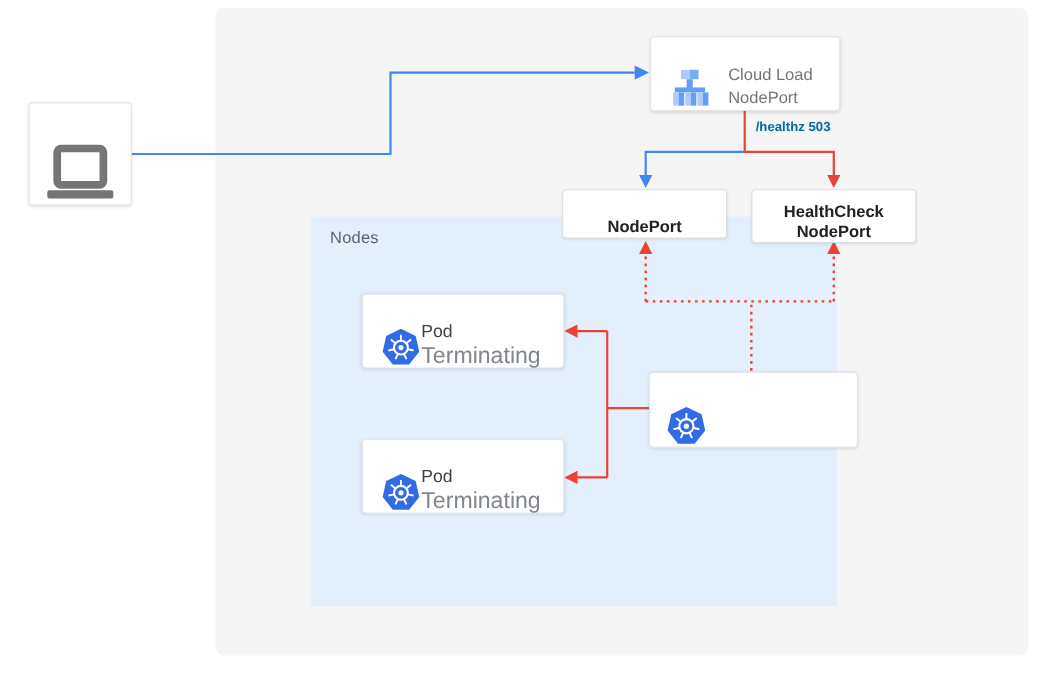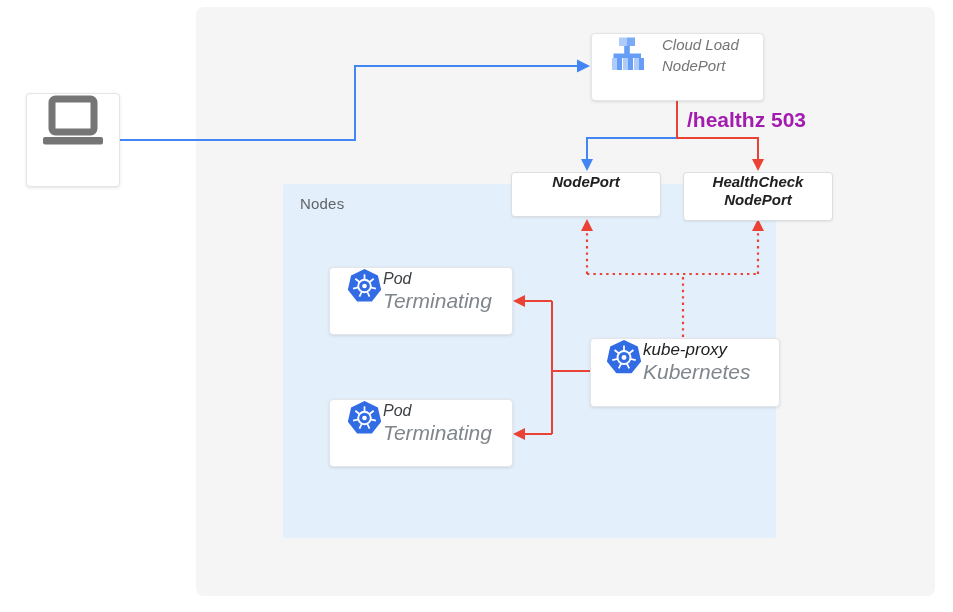--- a/index.html
+++ b/index.html
@@ -6,60 +6,60 @@
   .page {
     position:relative; width:953px; height:612px; overflow:hidden;
     background:#ffffff;
     font-family:"Liberation Sans","DejaVu Sans",sans-serif;
   }
   .panel-gray {
     position:absolute; left:196px; top:7px; width:739px; height:589px;
     background:var(--panel-gray,#F5F5F5); border-radius:8px;
   }
   .panel-blue {
-    position:absolute; left:283px; top:184px; width:478px; height:354px;
-    background:var(--panel-blue,#E3F0FB); border-radius:2px;padding-left:15px;
+    position:absolute; left:283px; top:197px; width:478px; height:354px;
+    background:var(--panel-blue,#E3F0FB); border-radius:2px;
   }
   .nodes-label {
     position:absolute; left:17px; top:11px;
     font-size:15px; color:#5F6368; letter-spacing:.2px;
   }
   svg.connectors { position:absolute; left:0; top:0; width:953px; height:612px; pointer-events:none; }
   .edge-blue   { fill:none; stroke:var(--line-blue,#4285F4); stroke-width:2; }
   .edge-red    { fill:none; stroke:var(--line-red,#EA4335); stroke-width:2; }
   .edge-red-dotted { fill:none; stroke:var(--line-red,#EA4335); stroke-width:2.2; stroke-dasharray:2.4 4; }
   .head-blue { fill:var(--line-blue,#4285F4); stroke:none; }
   .head-red  { fill:var(--line-red,#EA4335); stroke:none; }
 
   .box {
     position:absolute; box-sizing:border-box; background:#ffffff;
     border:1px solid #E3E5E8; border-radius:4px;
     box-shadow:0 1px 3px rgba(60,64,67,.14);
-    display:flex; align-items:flex-start;font-style:italic;
+    display:flex; align-items:flex-end;
   }
   .box.port {
     border-color:#DCDEE1; box-shadow:0 1px 2px rgba(60,64,67,.10);
     justify-content:center; text-align:center;
   }
   .port-label { font-size:15px; font-weight:bold; color:#212121; line-height:18px; }
   .laptop-box { left:26px; top:93px; width:94px; height:94px; justify-content:center; }
   .clb-box { left:591px; top:33px; width:173px; height:68px; padding-left:15px; }
   .clb-text { margin-left:15px; font-size:15px; line-height:21px; color:#757575; }
   .nodeport-box { left:511px; top:172px; width:150px; height:45px; }
   .hcnp-box { left:683px; top:172px; width:150px; height:49px; }
   .pod-box-1 { left:329px; top:267px; width:184px; height:68px; padding-left:16px; }
   .pod-box-2 { left:329px; top:399px; width:184px; height:68px; padding-left:16px; }
   .kubeproxy-box { left:590px; top:338px; width:190px; height:69px; padding-left:14px; }
   .item-text { margin-left:0; }
   .item-title { font-size:16px; color:#3C4043; line-height:22px; }
   .item-title.big { font-size:17px; color:#202124; }
   .item-sub { font-size:21px; color:#80868B; line-height:21px; }
   .healthz-label {
     position:absolute; left:687px; top:108px;
-    font-size:21px; font-weight:bold; color:#a21caf;
+    font-size:12px; font-weight:bold; color:#0369a1;
   }
   .kicon { display:block; }
 </style>
 </head>
 <body>
 
 <div class="page">
 
   <div class="panel-gray"></div>
 
@@ -176,19 +176,15 @@
           <line x1="20" y1="20" x2="30.2" y2="11.9"></line>
         <line x1="20" y1="20" x2="32.7" y2="22.9"></line>
           <line x1="20" y1="20" x2="25.6" y2="31.7"></line>
         <line x1="20" y1="20" x2="14.4" y2="31.7"></line>
           <line x1="20" y1="20" x2="7.3" y2="22.9"></line>
         <line x1="20" y1="20" x2="9.8" y2="11.9"></line>
       </g>
       <circle cx="20" cy="20" r="7" fill="var(--kubernetes-blue,#326CE5)" stroke="#ffffff" stroke-width="2.1"></circle>
       <circle cx="20" cy="20" r="2.6" fill="#ffffff"></circle>
     </svg>
-    <div class="item-text">
-      <div class="item-title big">kube-proxy</div>
-      <div class="item-sub">Kubernetes</div>
-    </div>
   </div>
 
 </div>
 
 </body></html>

